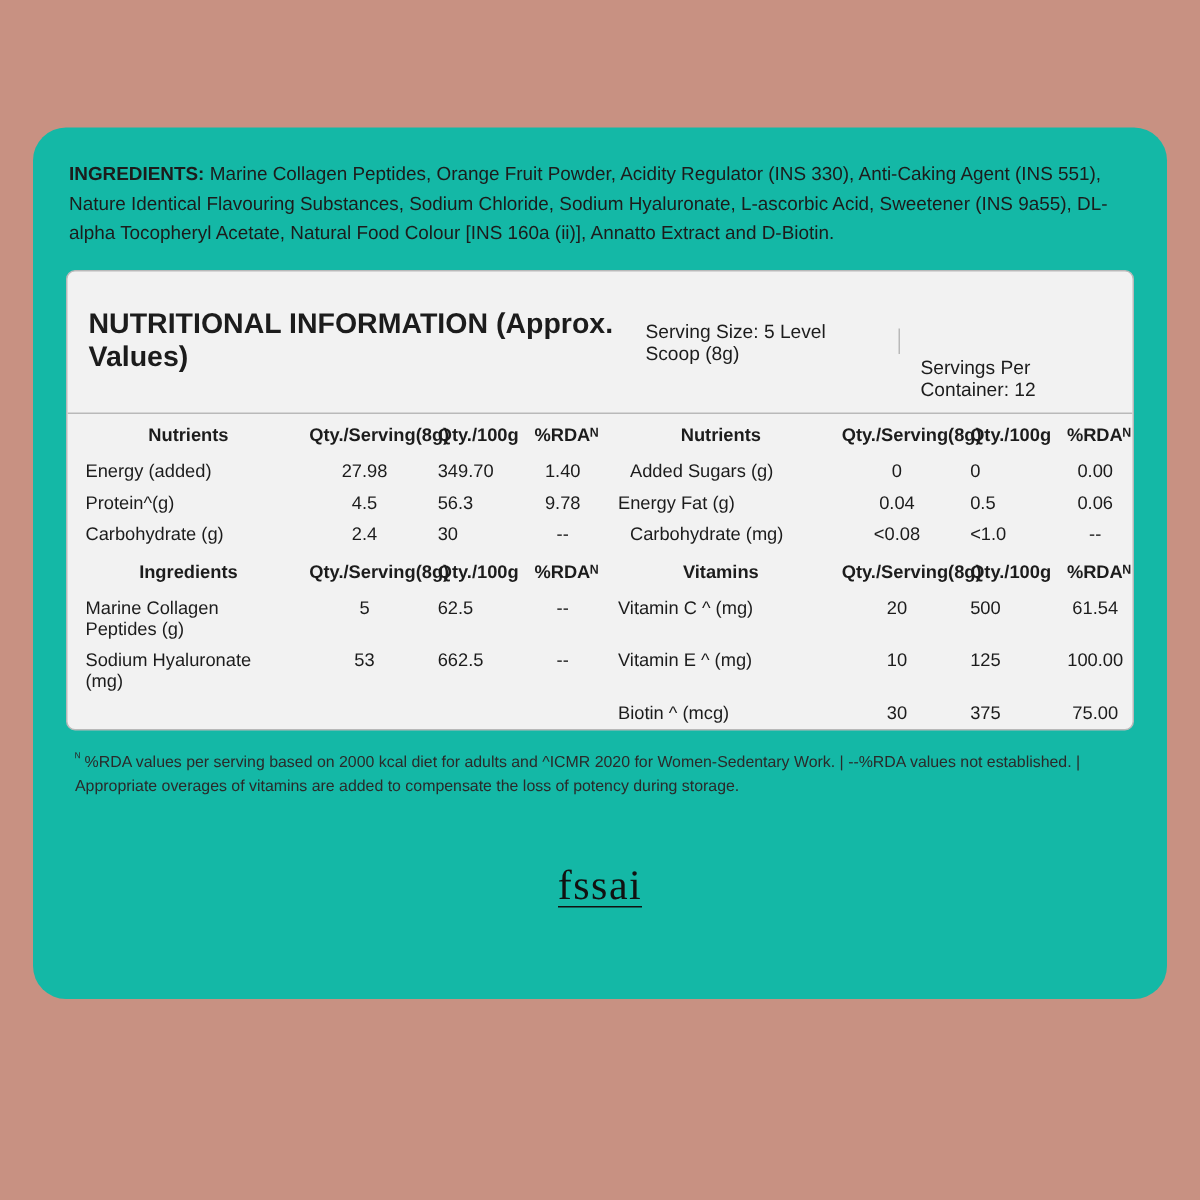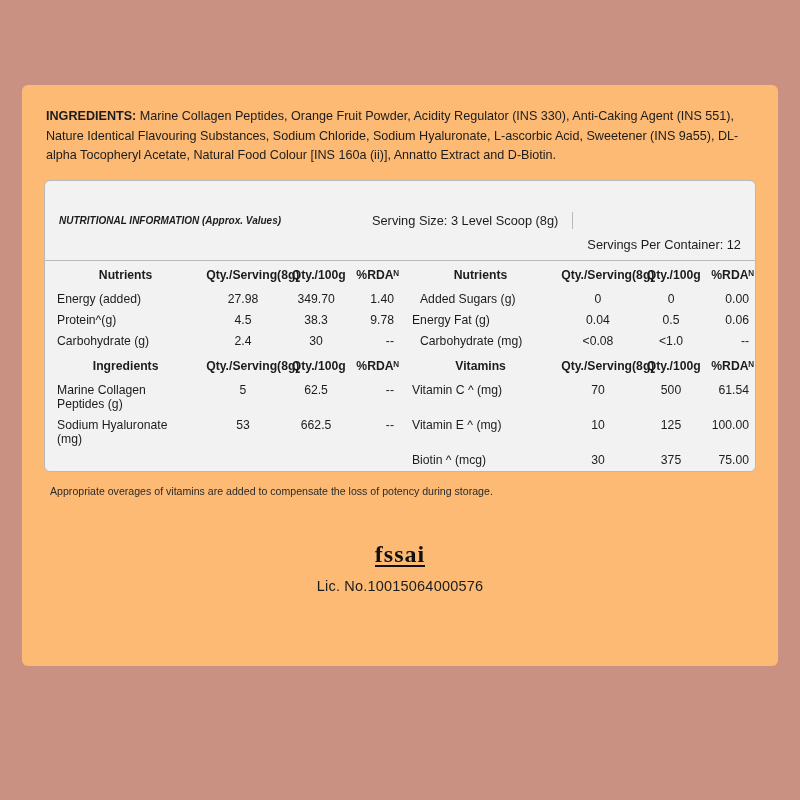--- a/index.html
+++ b/index.html
@@ -12,22 +12,22 @@
     background: #c89182;
     font-family: "Liberation Sans", sans-serif;
     overflow: hidden;
   }
   .panel {
     position: absolute;
     left: 22px;
     top: 85px;
     width: 756px;
     height: 581px;
-    background: #fdba74;
-    border-radius: 6px;
+    background: #14b8a6;
+    border-radius: 22px;
     box-sizing: border-box;
     padding: 20px 22px 16px 22px;
   }
   .ingredients-para {
     font-size: 12.6px;
     line-height: 1.55;
     color: #1c1c1c;
     margin: 2px 2px 14px 2px;
   }
   .ingredients-para b {
@@ -43,22 +43,21 @@
     display: flex;
     align-items: center;
     justify-content: space-between;
     padding: 8px 14px 8px 14px;
     border-bottom: 1px solid #b9b9b9;
     font-size: 12.8px;
     color: #1c1c1c;
   }
   .nutri-header .title {
     font-weight: bold;
-    font-size: 10px;
-    font-style: italic;
+    font-size: 19px;
   }
   .nutri-header .right {
     display: flex;
     align-items: center;
     gap: 0px;
   }
   .nutri-header .serv {
     padding: 0 14px;
   }
   .nutri-header .divider {
@@ -85,46 +84,45 @@
   }
   table.grid th {
     font-weight: bold;
     text-align: center;
     font-size: 12.2px;
     padding-top: 7px;
     padding-bottom: 7px;
   }
   .col-name   { width: 24.5%; text-align: left; padding-left: 12px !important; }
   .col-serv   { width: 13.2%; text-align: center; }
-  .col-100    { width: 8.8%;  text-align: center; }
-  .col-rda    { width: 7.0%;  text-align: right; padding-left: 10px !important;}
+  .col-100    { width: 8.8%;  text-align: left; }
+  .col-rda    { width: 7.0%;  text-align: center; padding-left: 10px !important;}
   .sep { border-left: 1px solid #b9b9b9; }
   .rowsep td, .rowsep th { border-bottom: 1px solid #b9b9b9; }
   .headrow th { border-bottom: 1px solid #b9b9b9; }
   .indent { padding-left: 20px !important; }
   .footnote {
     font-size: 10.6px;
     line-height: 1.5;
     color: #2a2a2a;
     margin: 12px 4px 0 6px;
   }
   .footnote sup { font-size: 8px; }
   .fssai-wrap {
     text-align: center;
     margin-top: 42px;
   }
   .fssai-logo {
     font-family: "Liberation Serif", serif;
-    font-size: 24px;
+    font-size: 28px;
     letter-spacing: 1px;
     color: #111;
     position: relative;
     display: inline-block;
     padding-bottom: 2px;
-    font-weight: bold;
   }
   .fssai-logo .bar {
     display: block;
     height: 1.5px;
     background: #111;
     width: 100%;
     margin-top: -3px;
   }
   .lic {
     font-size: 14.5px;
@@ -138,21 +136,21 @@
 
 <div class="panel">
 
   <p class="ingredients-para"><b>INGREDIENTS:</b><span> Marine Collagen Peptides, Orange Fruit Powder, Acidity Regulator (INS 330), Anti-Caking Agent (INS 551), Nature Identical Flavouring Substances, Sodium Chloride, Sodium Hyaluronate, L-ascorbic Acid, Sweetener (INS 9a55), DL-alpha Tocopheryl Acetate, Natural Food Colour [INS 160a (ii)], Annatto Extract and D-Biotin.</span></p>
 
   <div class="nutri-box">
 
     <div class="nutri-header">
       <span class="title">NUTRITIONAL INFORMATION (Approx. Values)</span>
       <span class="right">
-        <span class="serv">Serving Size: 3 Level Scoop (8g)</span>
+        <span class="serv">Serving Size: 5 Level Scoop (8g)</span>
         <span class="divider"></span>
         <span class="spc">Servings Per Container: 12</span>
       </span>
     </div>
 
     <table class="grid">
       <tbody>
           <tr class="headrow">
         <th class="col-name">Nutrients</th>
         <th class="col-serv">Qty./Serving(8g)</th>
@@ -169,21 +167,21 @@
         <td class="col-100">349.70</td>
         <td class="col-rda">1.40</td>
         <td class="col-name sep indent">Added Sugars (g)</td>
         <td class="col-serv">0</td>
         <td class="col-100">0</td>
         <td class="col-rda">0.00</td>
       </tr>
       <tr>
         <td class="col-name">Protein^(g)</td>
         <td class="col-serv">4.5</td>
-        <td class="col-100">38.3</td>
+        <td class="col-100">56.3</td>
         <td class="col-rda">9.78</td>
         <td class="col-name sep">Energy Fat (g)</td>
         <td class="col-serv">0.04</td>
         <td class="col-100">0.5</td>
         <td class="col-rda">0.06</td>
       </tr>
       <tr>
         <td class="col-name">Carbohydrate (g)</td>
         <td class="col-serv">2.4</td>
         <td class="col-100">30</td>
@@ -207,21 +205,21 @@
         <th class="col-serv">Qty./Serving(8g)</th>
         <th class="col-100">Qty./100g</th>
         <th class="col-rda">%RDAᴺ</th>
       </tr>
       <tr>
         <td class="col-name" rowspan="1">Marine Collagen Peptides (g)</td>
         <td class="col-serv">5</td>
         <td class="col-100">62.5</td>
         <td class="col-rda">--</td>
         <td class="col-name sep">Vitamin C ^ (mg)</td>
-        <td class="col-serv">70</td>
+        <td class="col-serv">20</td>
         <td class="col-100">500</td>
         <td class="col-rda">61.54</td>
       </tr>
       <tr>
         <td class="col-name">Sodium Hyaluronate (mg)</td>
         <td class="col-serv">53</td>
         <td class="col-100">662.5</td>
         <td class="col-rda">--</td>
         <td class="col-name sep">Vitamin E ^ (mg)</td>
         <td class="col-serv">10</td>
@@ -237,24 +235,24 @@
         <td class="col-serv">30</td>
         <td class="col-100">375</td>
         <td class="col-rda">75.00</td>
       </tr>
     </tbody>
       </table>
 
   </div>
 
   <div class="footnote">
+    <div><sup>ᴺ</sup> <span>%RDA values per serving based on 2000 kcal diet for adults and ^ICMR 2020 for Women-Sedentary Work.  |  --%RDA values not established. |</span></div>
     <div>Appropriate overages of vitamins are added to compensate the loss of potency during storage.</div>
   </div>
 
   <div class="fssai-wrap">
     <div class="fssai-logo">
       <span>fssai</span>
       <span class="bar"></span>
     </div>
-    <div class="lic">Lic. No.10015064000576</div>
   </div>
 
 </div>
 
 </body></html>

